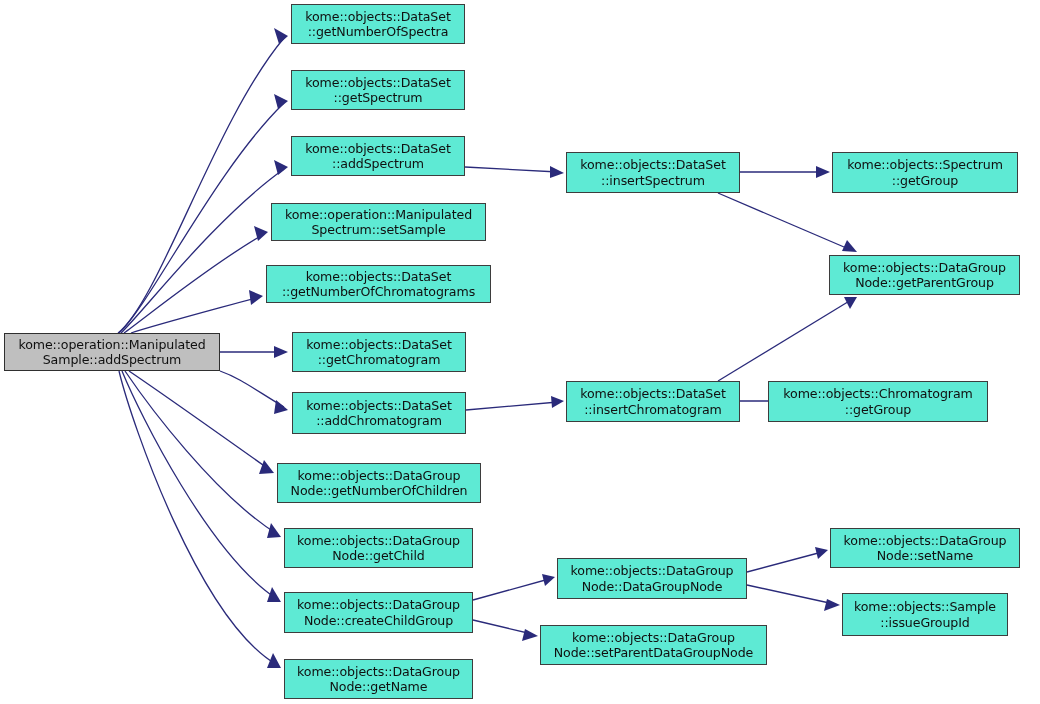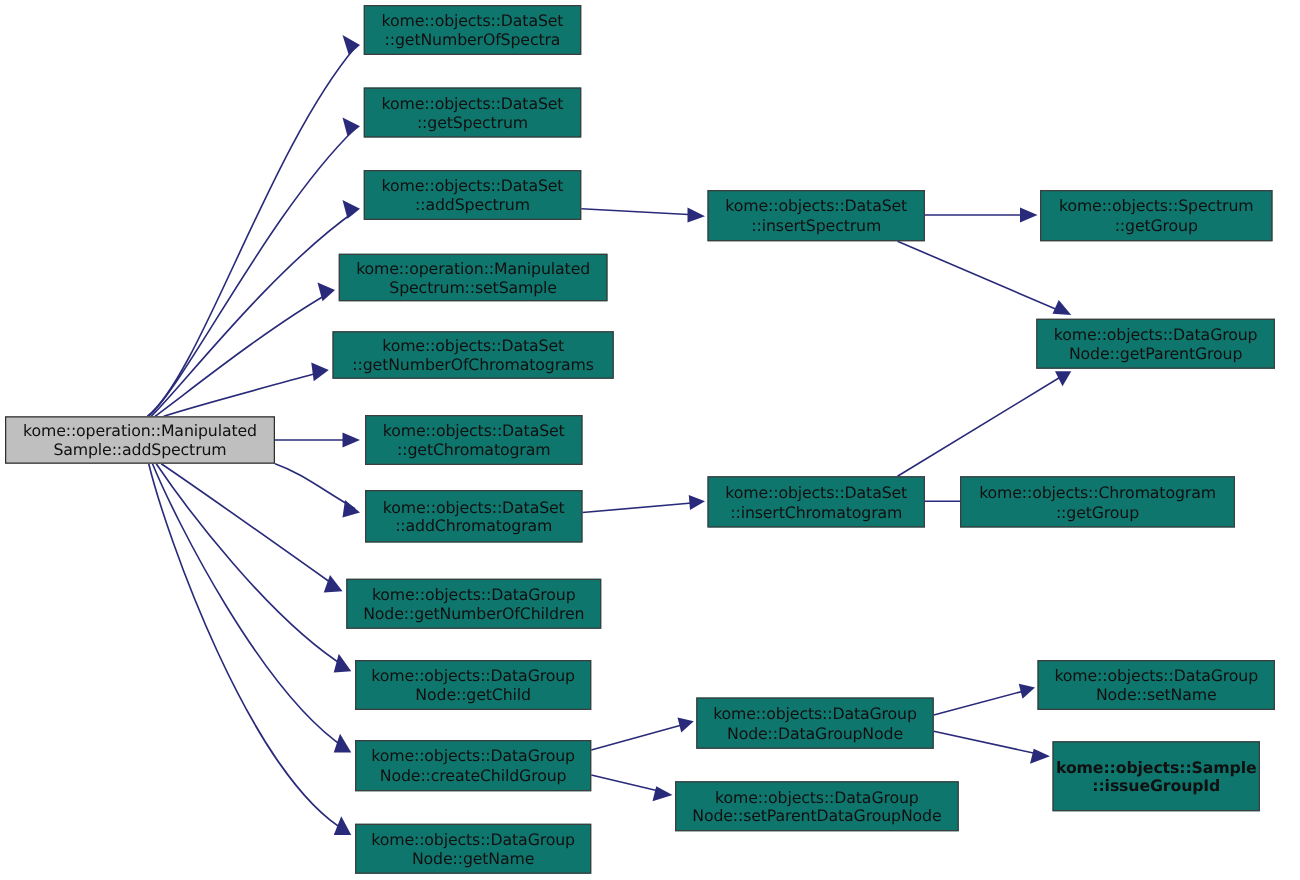--- a/index.html
+++ b/index.html
@@ -21,21 +21,21 @@
     left: 0;
     top: 0;
     width: 1040px;
     height: 704px;
     pointer-events: none;
   }
   .node {
     position: absolute;
     box-sizing: border-box;
     border: 1px solid #3d3d3d;
-    background: #0f766e;
+    background: #5eead4;
     color: #101010;
     font-size: 12.6px;
     line-height: 15.5px;
     text-align: center;
     display: flex;
     align-items: center;
     justify-content: center;
     letter-spacing: -0.1px;
     white-space: pre-line;
   }
@@ -173,16 +173,16 @@
       <div class="node" style="left: 540px; top: 625px; width: 227px; height: 40px;"><span class="label">kome::objects::DataGroup
 Node::setParentDataGroupNode</span></div>
       <div class="node" style="left: 832px; top: 152px; width: 186px; height: 41px;"><span class="label">kome::objects::Spectrum
 ::getGroup</span></div>
       <div class="node" style="left: 829px; top: 255px; width: 191px; height: 40px;"><span class="label">kome::objects::DataGroup
 Node::getParentGroup</span></div>
       <div class="node" style="left: 768px; top: 381px; width: 220px; height: 41px;"><span class="label">kome::objects::Chromatogram
 ::getGroup</span></div>
       <div class="node" style="left: 830px; top: 528px; width: 190px; height: 40px;"><span class="label">kome::objects::DataGroup
 Node::setName</span></div>
-      <div class="node" style="left: 842px; top: 593px; width: 166px; height: 56px; font-weight: bold;"><span class="label">kome::objects::Sample
+      <div class="node" style="left: 842px; top: 593px; width: 166px; height: 43px;"><span class="label">kome::objects::Sample
 ::issueGroupId</span></div>
     </div>
 </div>
 
 </body></html>

